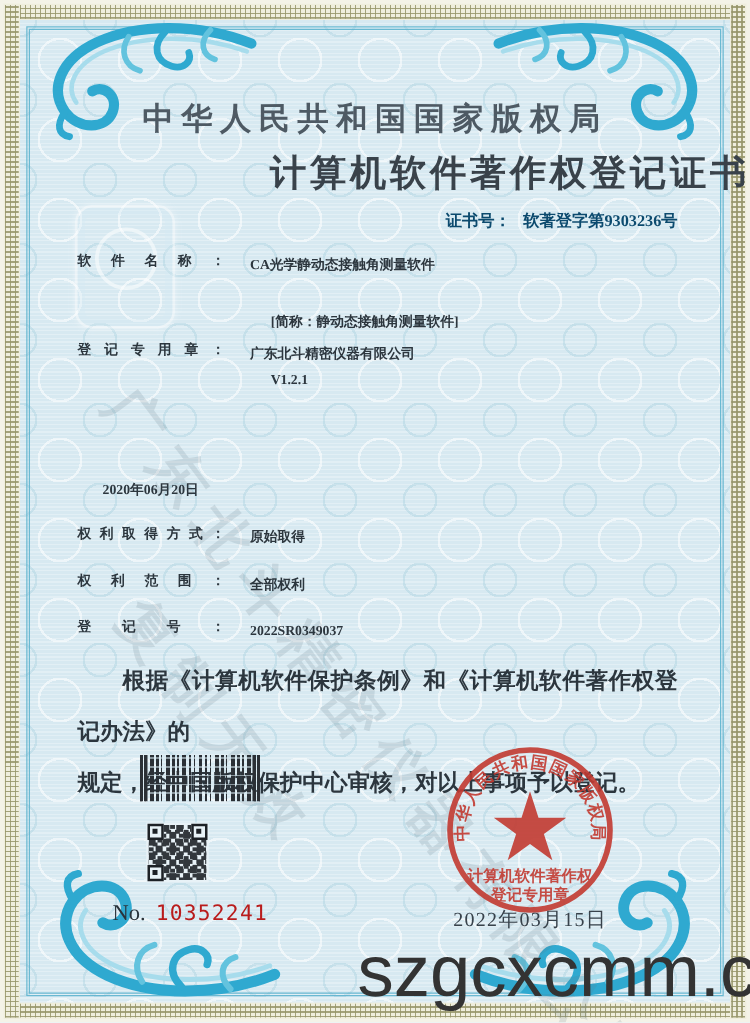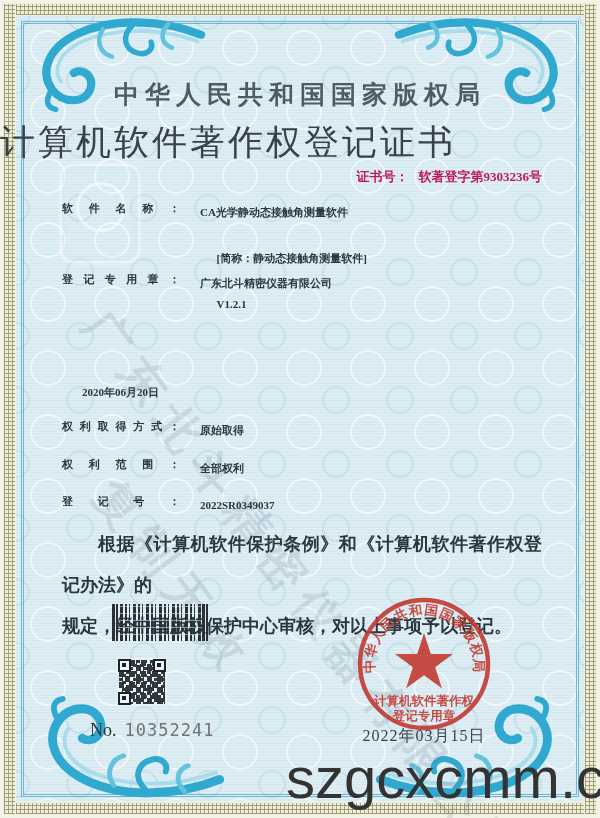--- a/index.html
+++ b/index.html
@@ -40,23 +40,23 @@
   .emboss{position:absolute;left:60px;top:164px;width:76px;height:95px;border-radius:14px;
     border:2px solid rgba(255,255,255,.75);
     box-shadow:inset 0 0 0 6px rgba(214,234,243,.55), 0 0 5px rgba(255,255,255,.65);
     opacity:.65;}
   .emboss::after{content:"";position:absolute;left:14px;top:16px;width:44px;height:44px;border-radius:50%;
     border:3px solid rgba(255,255,255,.8);}
 
   
   .t1{position:absolute;left:0;right:0;top:78px;text-align:center;
     font-size:25px;font-weight:bold;color:#4e5a64;letter-spacing:6px;}
-  .t2{position:absolute;left:0;right:0;top:119px;text-align:left;
-    font-size:35px;font-weight:normal;color:#39424a;letter-spacing:3px;}
-  .certno{position:absolute;right:58px;top:168px;font-size:13px;font-weight:bold;color:#be185d;}
+  .t2{position:absolute;left:0;right:0;top:119px;text-align:right;
+    font-size:29px;font-weight:bold;color:#39424a;letter-spacing:3px;}
+  .certno{position:absolute;right:58px;top:168px;font-size:13px;font-weight:bold;color:#0c4a6e;}
   .certno .lab{margin-right:10px;}
 
   
   .row{position:absolute;left:62px;display:flex;align-items:flex-start;
     font-size:11px;font-weight:bold;color:#2c363e;}
   .row .lab{width:118px;flex:none;text-align:justify;text-align-last:justify;}
   .row .val{margin-left:20px;line-height:23px;white-space:pre;}
 
   
   .statement{position:absolute;left:62px;top:524px;width:480px;
@@ -76,21 +76,21 @@
     background-image:
       repeating-conic-gradient(#23282d 0 25%, transparent 0 50%),
       repeating-conic-gradient(transparent 0 25%, #23282d 0 50%);
     background-size:7px 7px, 11px 11px;background-blend-mode:normal;opacity:.92;}
   .qr .f{position:absolute;width:13px;height:13px;border:2.5px solid #1d2126;background:#e8f2f7;box-sizing:border-box;}
   .qr .f::after{content:"";position:absolute;left:2px;top:2px;width:4px;height:4px;background:#1d2126;}
   .qr .f.a{left:1px;top:1px;} .qr .f.b{right:1px;top:1px;} .qr .f.c{left:1px;bottom:1px;}
 
   
   .serial{position:absolute;left:90px;top:720px;font-size:18px;color:#2a333b;}
-  .serial .num{color:#737373;font-family:"DejaVu Sans Mono",monospace;font-size:17px;letter-spacing:1px;margin-left:8px;}
+  .serial .num{color:#b91c1c;font-family:"DejaVu Sans Mono",monospace;font-size:17px;letter-spacing:1px;margin-left:8px;}
 
   
   .seal{position:absolute;left:352px;top:592px;width:144px;height:144px;opacity:.9;}
   .issue-date{position:absolute;left:344px;top:726px;width:160px;text-align:center;
     font-size:16px;font-weight:normal;color:#38424b;letter-spacing:1px;}
 
   
   .wm{position:absolute;font-weight:bold;color:rgba(95,116,130,.17);letter-spacing:12px;
     font-size:46px;transform-origin:0 0;transform:rotate(53deg);white-space:pre;pointer-events:none;}
   .wm.l1{left:118px;top:298px;}

